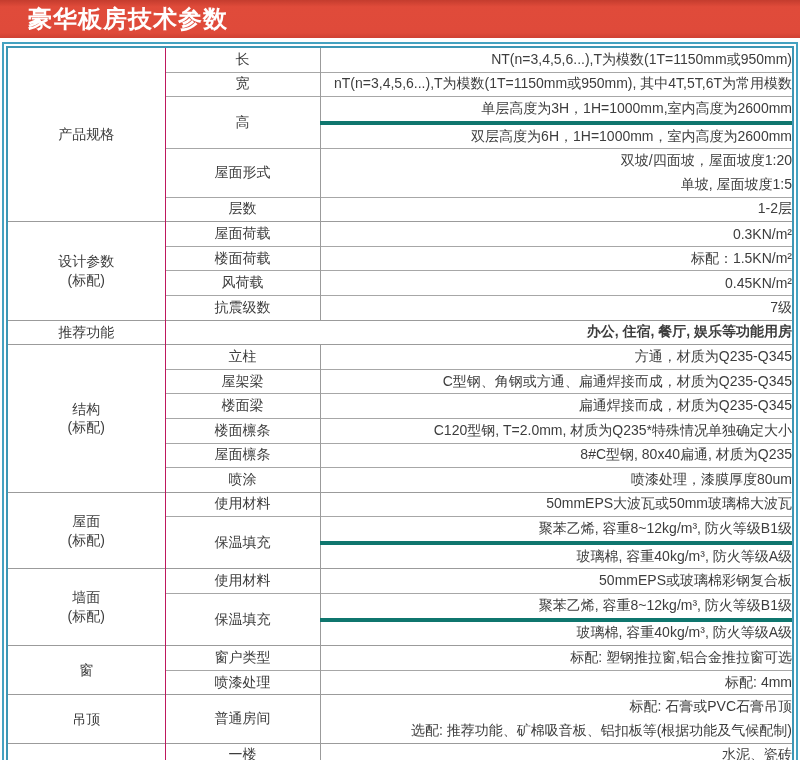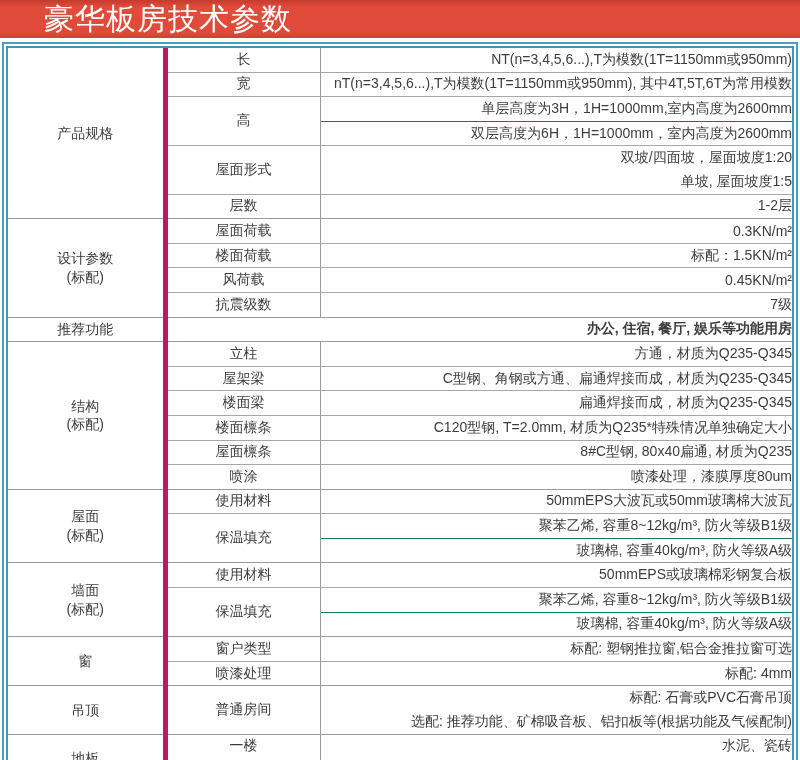--- a/index.html
+++ b/index.html
@@ -8,22 +8,22 @@
     font-family:"Liberation Sans","DejaVu Sans",sans-serif;
     color:#3d3d3d;overflow:hidden;
   }
   
   .banner{
     height:38px;width:100%;
     background:linear-gradient(180deg,#c43c2e 0%,#e04b3a 18%,#df4a3a 86%,#cf4133 100%);
     display:flex;align-items:center;
   }
   .banner .title{
-    color:#ffffff;font-size:30px;font-weight:normal;
-    padding-left:44px;letter-spacing:1px;
+    color:#ffffff;font-size:24px;font-weight:bold;
+    padding-left:28px;letter-spacing:1px;
   }
   
   .outer{
     margin:4px 2px 0 2px;
     border:2px solid #44a2c1;
     padding:2px;
     background:#ffffff;
   }
   .inner{
     border:2px solid #3d97b5;
@@ -37,37 +37,37 @@
   td{
     height:23.6px;
     padding:0;
     font-size:14px;
     vertical-align:middle;
     overflow:hidden;
     white-space:nowrap;
   }
   td.cat{
     text-align:center;
-    border-right:5px solid #be185d;
+    border-right:1px solid #be185d;
     line-height:1.35;
   }
   td.lbl{
     text-align:center;
     border-right:1px solid #9b9b9b;
   }
   td.val{
     text-align:right;
     padding-left:13px;
   }
   td.merged{
     font-weight:bold;
   }
   tr.sec > td{border-top:1px solid #9b9b9b;margin-left:24px;}
   tr.lab > td{border-top:1px solid #a7a7a7;}
-  tr.sub > td{border-top:1px solid #0f766e;}
+  tr.sub > td{border-top:4px solid #0f766e;}
   tr.first > td, tr.nodiv > td{border-top:0;}
   .bold{font-weight:normal;}
 </style>
 </head>
 <body>
 
 <div class="banner">
   <div class="title">豪华板房技术参数</div>
 </div>
 

